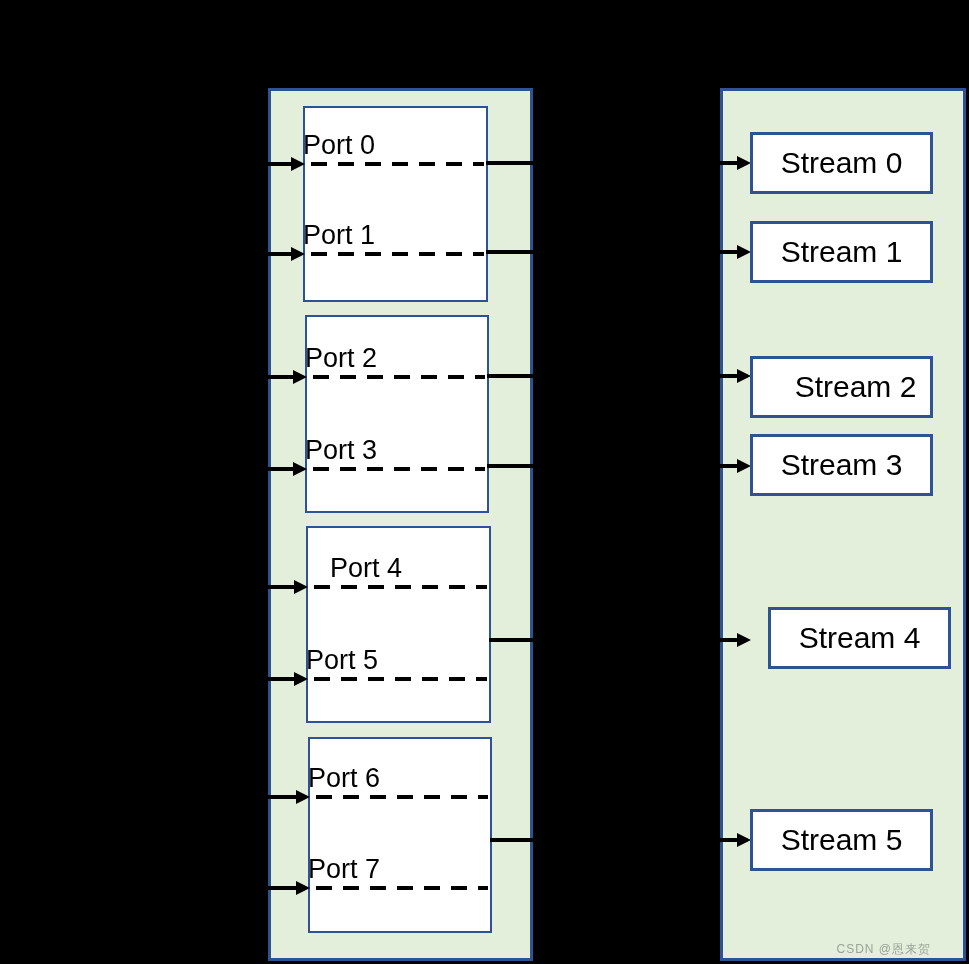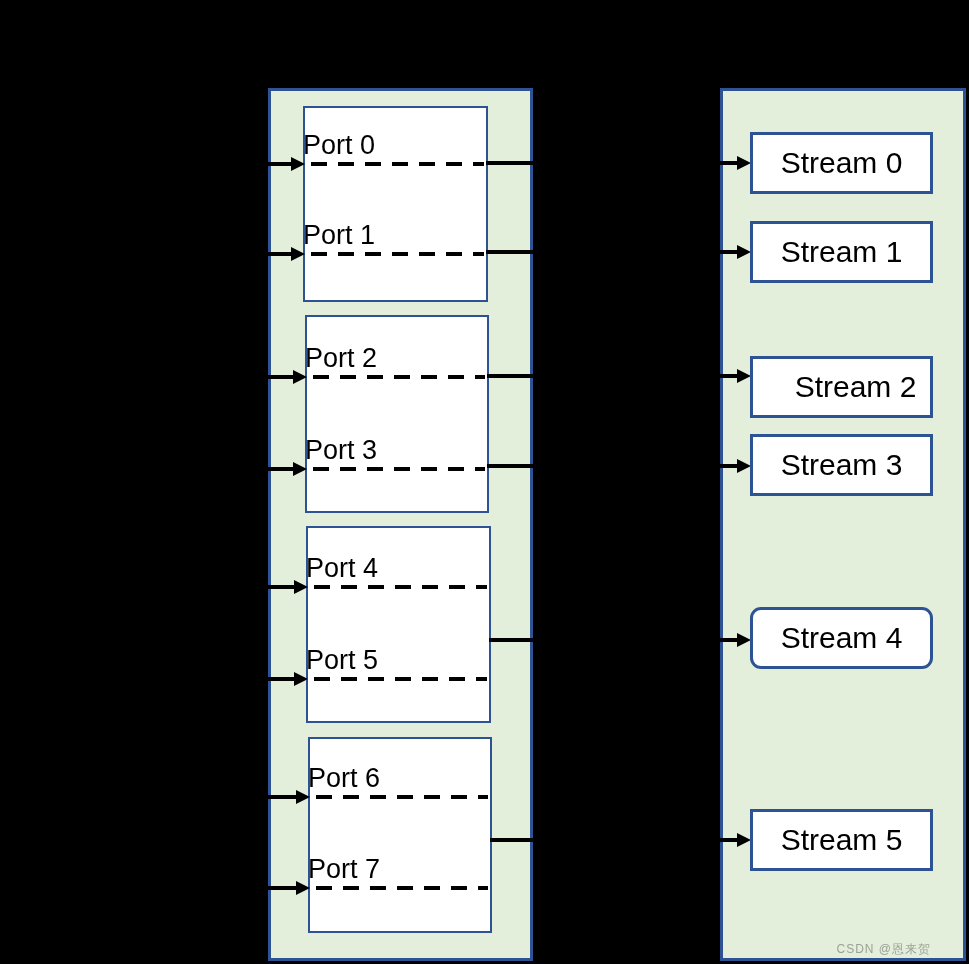--- a/index.html
+++ b/index.html
@@ -53,21 +53,21 @@
 
   <div class="pbox" style="left:303px; top:106px; width:185px; height:196px;"></div>
   <div class="pbox" style="left:305px; top:315px; width:184px; height:198px;"></div>
   <div class="pbox" style="left:306px; top:526px; width:185px; height:197px;"></div>
   <div class="pbox" style="left:308px; top:737px; width:184px; height:196px;"></div>
 
   <div class="plabel" style="left:303px; width:185px; top:128px;">Port 0</div>
   <div class="plabel" style="left:303px; width:185px; top:218px;">Port 1</div>
   <div class="plabel" style="left:305px; width:184px; top:341px;">Port 2</div>
   <div class="plabel" style="left:305px; width:184px; top:433px;">Port 3</div>
-  <div class="plabel" style="left:306px; width:185px; top:551px;">Port 4</div>
+  <div class="plabel" style="left:306px; width:185px; top:551px;padding-left:24px;">Port 4</div>
   <div class="plabel" style="left:306px; width:185px; top:643px;">Port 5</div>
   <div class="plabel" style="left:308px; width:184px; top:761px;">Port 6</div>
   <div class="plabel" style="left:308px; width:184px; top:852px;">Port 7</div>
 
   <div class="dash" style="left:311px; top:162px; width:173px;"></div>
   <div class="dash" style="left:311px; top:252px; width:173px;"></div>
   <div class="dash" style="left:313px; top:375px; width:172px;"></div>
   <div class="dash" style="left:313px; top:467px; width:172px;"></div>
   <div class="dash" style="left:314px; top:585px; width:173px;"></div>
   <div class="dash" style="left:314px; top:677px; width:173px;"></div>
@@ -109,21 +109,21 @@
   </div>
   <div class="sbox" style="left:750px; top:221px;">
     <span>Stream 1</span>
   </div>
   <div class="sbox" style="left:750px; top:356px;padding-left:28px;">
     <span>Stream 2</span>
   </div>
   <div class="sbox" style="left:750px; top:434px;">
     <span>Stream 3</span>
   </div>
-  <div class="sbox" style="left:750px; top:607px;border-radius:11px;">
+  <div class="sbox" style="left:768px; top:607px;">
     <span>Stream 4</span>
   </div>
   <div class="sbox" style="left:750px; top:809px;">
     <span>Stream 5</span>
   </div>
 
   <div class="watermark">CSDN @恩来贺</div>
 
 </div>
 

